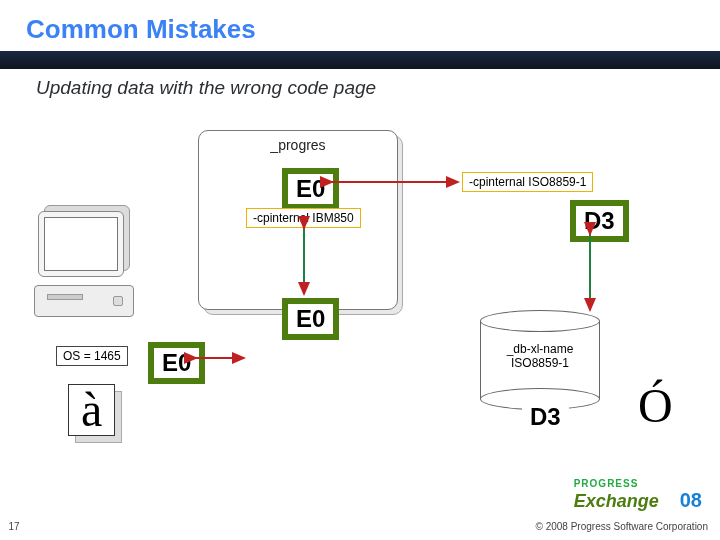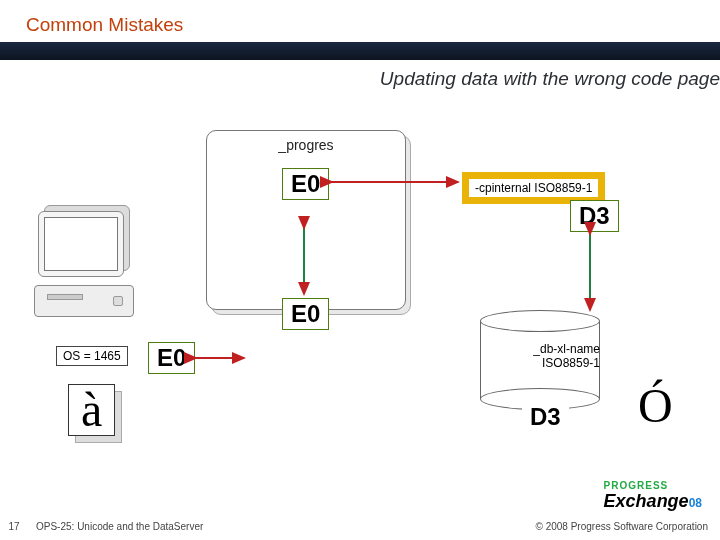--- a/index.html
+++ b/index.html
@@ -1,33 +1,33 @@
 <!DOCTYPE html>
 <html><head>
 <meta charset="utf-8">
 <style>
 * { box-sizing: border-box; margin: 0; padding: 0; }
 body { font-family: Arial, Helvetica, sans-serif; width: 720px; height: 540px; background: #fff; position: relative; overflow: hidden; }
 
 .title-wrap { padding: 14px 0 0 26px; }
-.title { font-size: 19px; font-weight: 400; color: #c2410c; }
+.title { font-size: 26px; font-weight: 700; color: #3b82f6; }
 .title-bar { height: 18px; background: linear-gradient(#1a2940, #0d1420); margin-top: 6px; }
 
-.subtitle-wrap { padding: 8px 0 0 36px; text-align: right; }
+.subtitle-wrap { padding: 8px 0 0 36px; }
 .subtitle { font-size: 19px; font-style: italic; color: #2b2e33; }
 
 .stage { position: absolute; left: 0; top: 110px; width: 720px; height: 360px; }
 
 .box { position: absolute; border: 1px solid #777; border-radius: 10px; background: #fff; }
 .box.shadow::after { content: ""; position: absolute; left: 4px; top: 4px; width: 100%; height: 100%; border: 1px solid #aaa; border-radius: 10px; z-index: -1; background: #e8e8e8; }
 .box-title { position: absolute; left: 50%; top: 6px; transform: translateX(-50%); font-size: 14px; color: #222; }
 
-.code-label { position: absolute; border: 7px solid #eab308; background: #fff; padding: 2px 6px; font-size: 12px; white-space: nowrap; }
+.code-label { position: absolute; border: 1px solid #eab308; background: #fff; padding: 2px 6px; font-size: 12px; white-space: nowrap; }
 
-.code-big { position: absolute; font-size: 24px; font-weight: 700; padding: 1px 8px; border: 1px solid #4d7c0f; background: #fff; }
+.code-big { position: absolute; font-size: 24px; font-weight: 700; padding: 1px 8px; border: 6px solid #4d7c0f; background: #fff; }
 
 .computer { position: absolute; left: 28px; top: 95px; width: 120px; height: 130px; }
 .monitor-back { position: absolute; left: 16px; top: 0; width: 86px; height: 66px; background: #dcdcdc; border: 1px solid #999; border-radius: 6px; }
 .monitor-front { position: absolute; left: 10px; top: 6px; width: 86px; height: 66px; background: #f5f5f5; border: 1px solid #888; border-radius: 6px; }
 .monitor-screen { position: absolute; left: 16px; top: 12px; width: 74px; height: 54px; background: #fff; border: 1px solid #777; }
 .cpu { position: absolute; left: 6px; top: 80px; width: 100px; height: 32px; background: #eee; border: 1px solid #888; border-radius: 4px; }
 .cpu-slot { position: absolute; left: 12px; top: 8px; width: 36px; height: 6px; background: #ccc; border: 1px solid #999; }
 .cpu-btn { position: absolute; right: 10px; top: 10px; width: 10px; height: 10px; background: #ddd; border: 1px solid #999; border-radius: 2px; }
 
 .os-tag { position: absolute; left: 56px; top: 236px; border: 1px solid #444; background: #fff; font-size: 12px; padding: 2px 6px; }
@@ -44,40 +44,41 @@
 
 svg.arrows { position: absolute; left: 0; top: 0; width: 720px; height: 360px; pointer-events: none; }
 
 .footer { position: absolute; left: 0; bottom: 0; width: 720px; height: 28px; display: flex; align-items: center; font-size: 10px; color: #444; justify-content: center; }
 .pagenum { width: 28px; text-align: center; }
 .foot-title { margin-left: 8px; }
 .copyright { margin-left: auto; margin-right: 12px; }
 
 .logo { position: absolute; right: 18px; bottom: 28px; text-align: left; }
 .logo-progress { font-size: 10px; font-weight: 700; letter-spacing: 1px; color: #2a4; }
-.logo-exchange { font-size: 18px; font-weight: 700; font-style: italic; color: #000000; margin-top: 36px; }
-.logo-08 { font-size: 12px; font-weight: 800; color: #1a82d6; }
+.logo-exchange { font-size: 18px; font-weight: 700; font-style: italic; color: #4d7c0f; margin-top: 36px; }
+.logo-08 { font-size: 20px; font-weight: 800; color: #1a82d6; margin-left: 21px; }
 </style>
 </head>
 <body>
 
 <div class="title-wrap">
   <div class="title">Common Mistakes</div>
 </div>
 <div class="title-bar"></div>
 <div class="subtitle-wrap">
   <div class="subtitle">Updating data with the wrong code page</div>
 </div>
 
 <div class="stage">
 
-  <div class="box shadow" style="left:198px; top:20px; width:200px; height:180px;margin-left:8px;">
+  <div class="box shadow" style="left:198px; top:20px; width:200px; height:180px;">
     <div class="box-title">_progres</div>
   </div>
   <div class="code-big" style="left:282px; top:58px;">E0</div>
+  <div class="code-label" style="left:246px; top:98px;">-cpinternal IBM850</div>
   <div class="code-big" style="left:282px; top:188px;">E0</div>
 
   <div class="code-label" style="left:462px; top:62px;">-cpinternal ISO8859-1</div>
   <div class="code-big" style="left:570px; top:90px;">D3</div>
 
   <div class="computer">
     <div class="monitor-back"></div>
     <div class="monitor-front"></div>
     <div class="monitor-screen"></div>
     <div class="cpu">
@@ -85,21 +86,21 @@
         <div class="cpu-btn"></div>
       </div>
   </div>
   <div class="os-tag">OS = 1465</div>
   <div class="code-big" style="left:148px; top:232px;">E0</div>
 
   <div class="db" style="left:480px; top:200px;">
     <div class="db-top"></div>
     <div class="db-body"></div>
     <div class="db-bot"></div>
-    <div class="db-label" style="top:32px;text-align:right;">_db-xl-name
+    <div class="db-label" style="top:32px;">_db-xl-name
 ISO8859-1</div>
   </div>
   <div class="code-big" style="left:522px; top:292px; border:none;">D3</div>
 
   <div class="big-glyph glyph-box shadow" style="left:68px; top:274px;">à</div>
   <div class="big-glyph" style="left:638px; top:268px;">Ó</div>
 
   <svg class="arrows">
     <defs>
       <marker id="arr" markerWidth="8" markerHeight="8" refX="6" refY="3" orient="auto">
@@ -118,15 +119,14 @@
 
 </div>
 
 <div class="logo">
   <div class="logo-progress">PROGRESS</div>
   <span class="logo-exchange">Exchange</span><span class="logo-08">08</span>
 </div>
 
 <div class="footer">
   <div class="pagenum">17</div>
-  <div class="foot-title">OPS-25: Unicode and the DataServer</div>
   <div class="copyright">© 2008 Progress Software Corporation</div>
 </div>
 
 </body></html>

